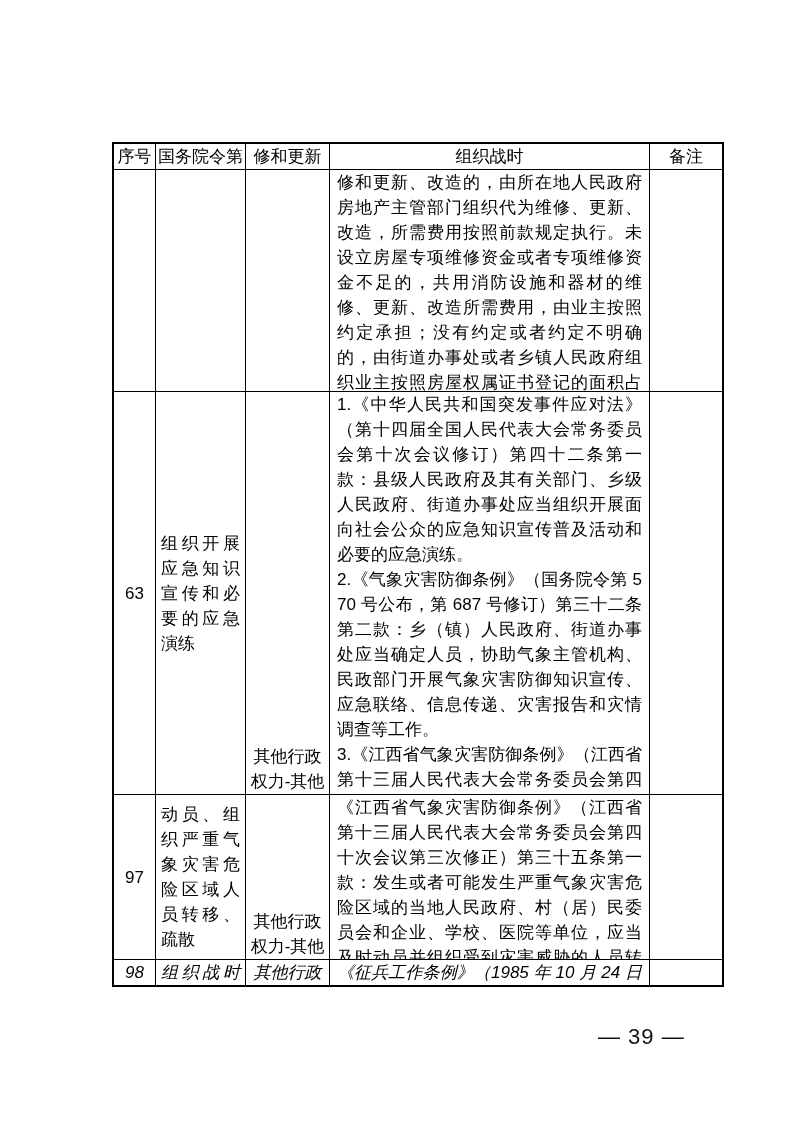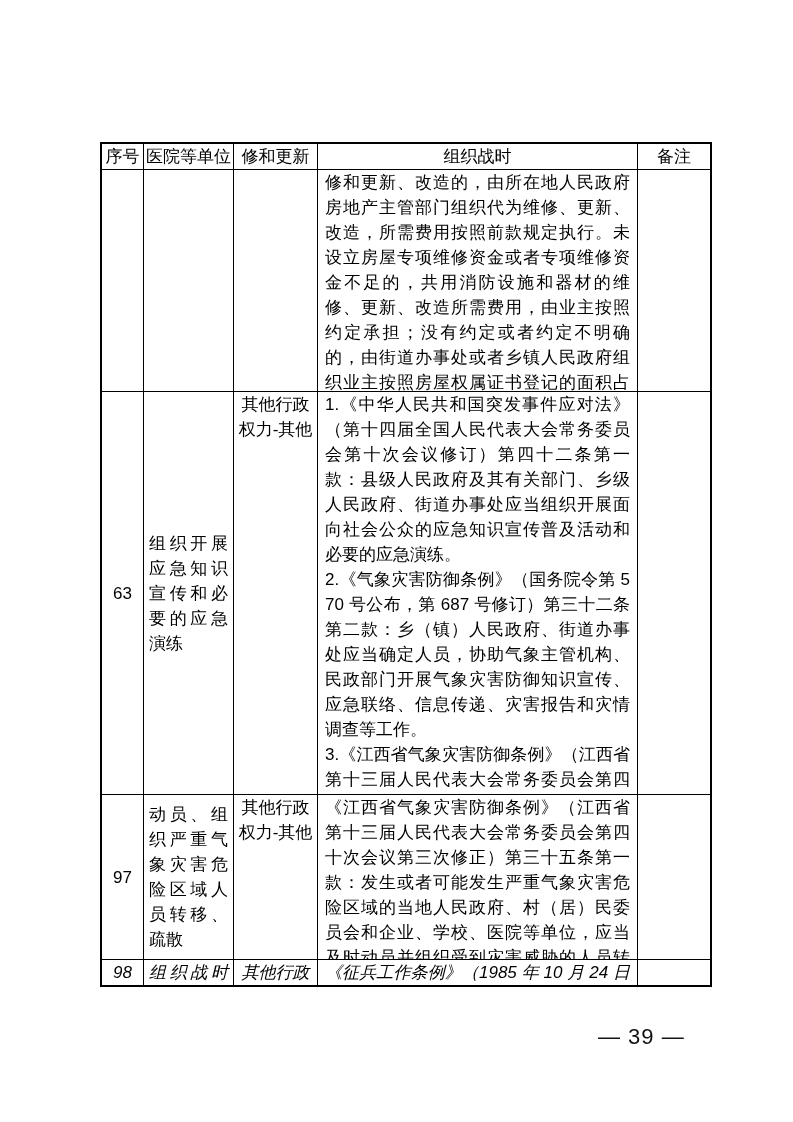--- a/index.html
+++ b/index.html
@@ -11,21 +11,21 @@
     position: relative;
     width: 793px;
     height: 1122px;
     background: #ffffff;
     font-family: "Liberation Sans", "DejaVu Sans", sans-serif;
     color: #000000;
     overflow: hidden;
   }
   .tbl {
     position: absolute;
-    left: 100px;
+    left: 112px;
     top: 142px;
     width: 612px;
     height: 845px;
     border: 2px solid #000000;
     box-sizing: border-box;
     background: #ffffff;
   }
   .row {
     display: grid;
     grid-template-columns: 42px 90px 84px 320px 1fr;
@@ -57,21 +57,21 @@
     align-items: center;
   }
   .namecell .inner {
     width: 100%;
     padding: 0 5px;
     text-align: justify;
     word-break: break-all;
   }
   .typecell {
     display: flex;
-    align-items: flex-start;
+    align-items: flex-end;
   }
   .typecell .inner {
     width: 100%;
     padding: 0 4px;
     text-align: center;
     word-break: break-all;
   }
   .basiscell {
     padding: 0 7px;
   }
@@ -102,21 +102,21 @@
 </style>
 </head>
 <body>
 
 <div class="page">
 
   <div class="tbl">
 
     <div class="row row-head head">
       <div class="c center">序号</div>
-      <div class="c center">医院等单位</div>
+      <div class="c center">国务院令第</div>
       <div class="c center">修和更新</div>
       <div class="c center">组织战时</div>
       <div class="c center">备注</div>
     </div>
 
     <div class="row row-cont">
       <div class="c center"></div>
       <div class="c namecell">
         <div class="inner"></div>
       </div>

